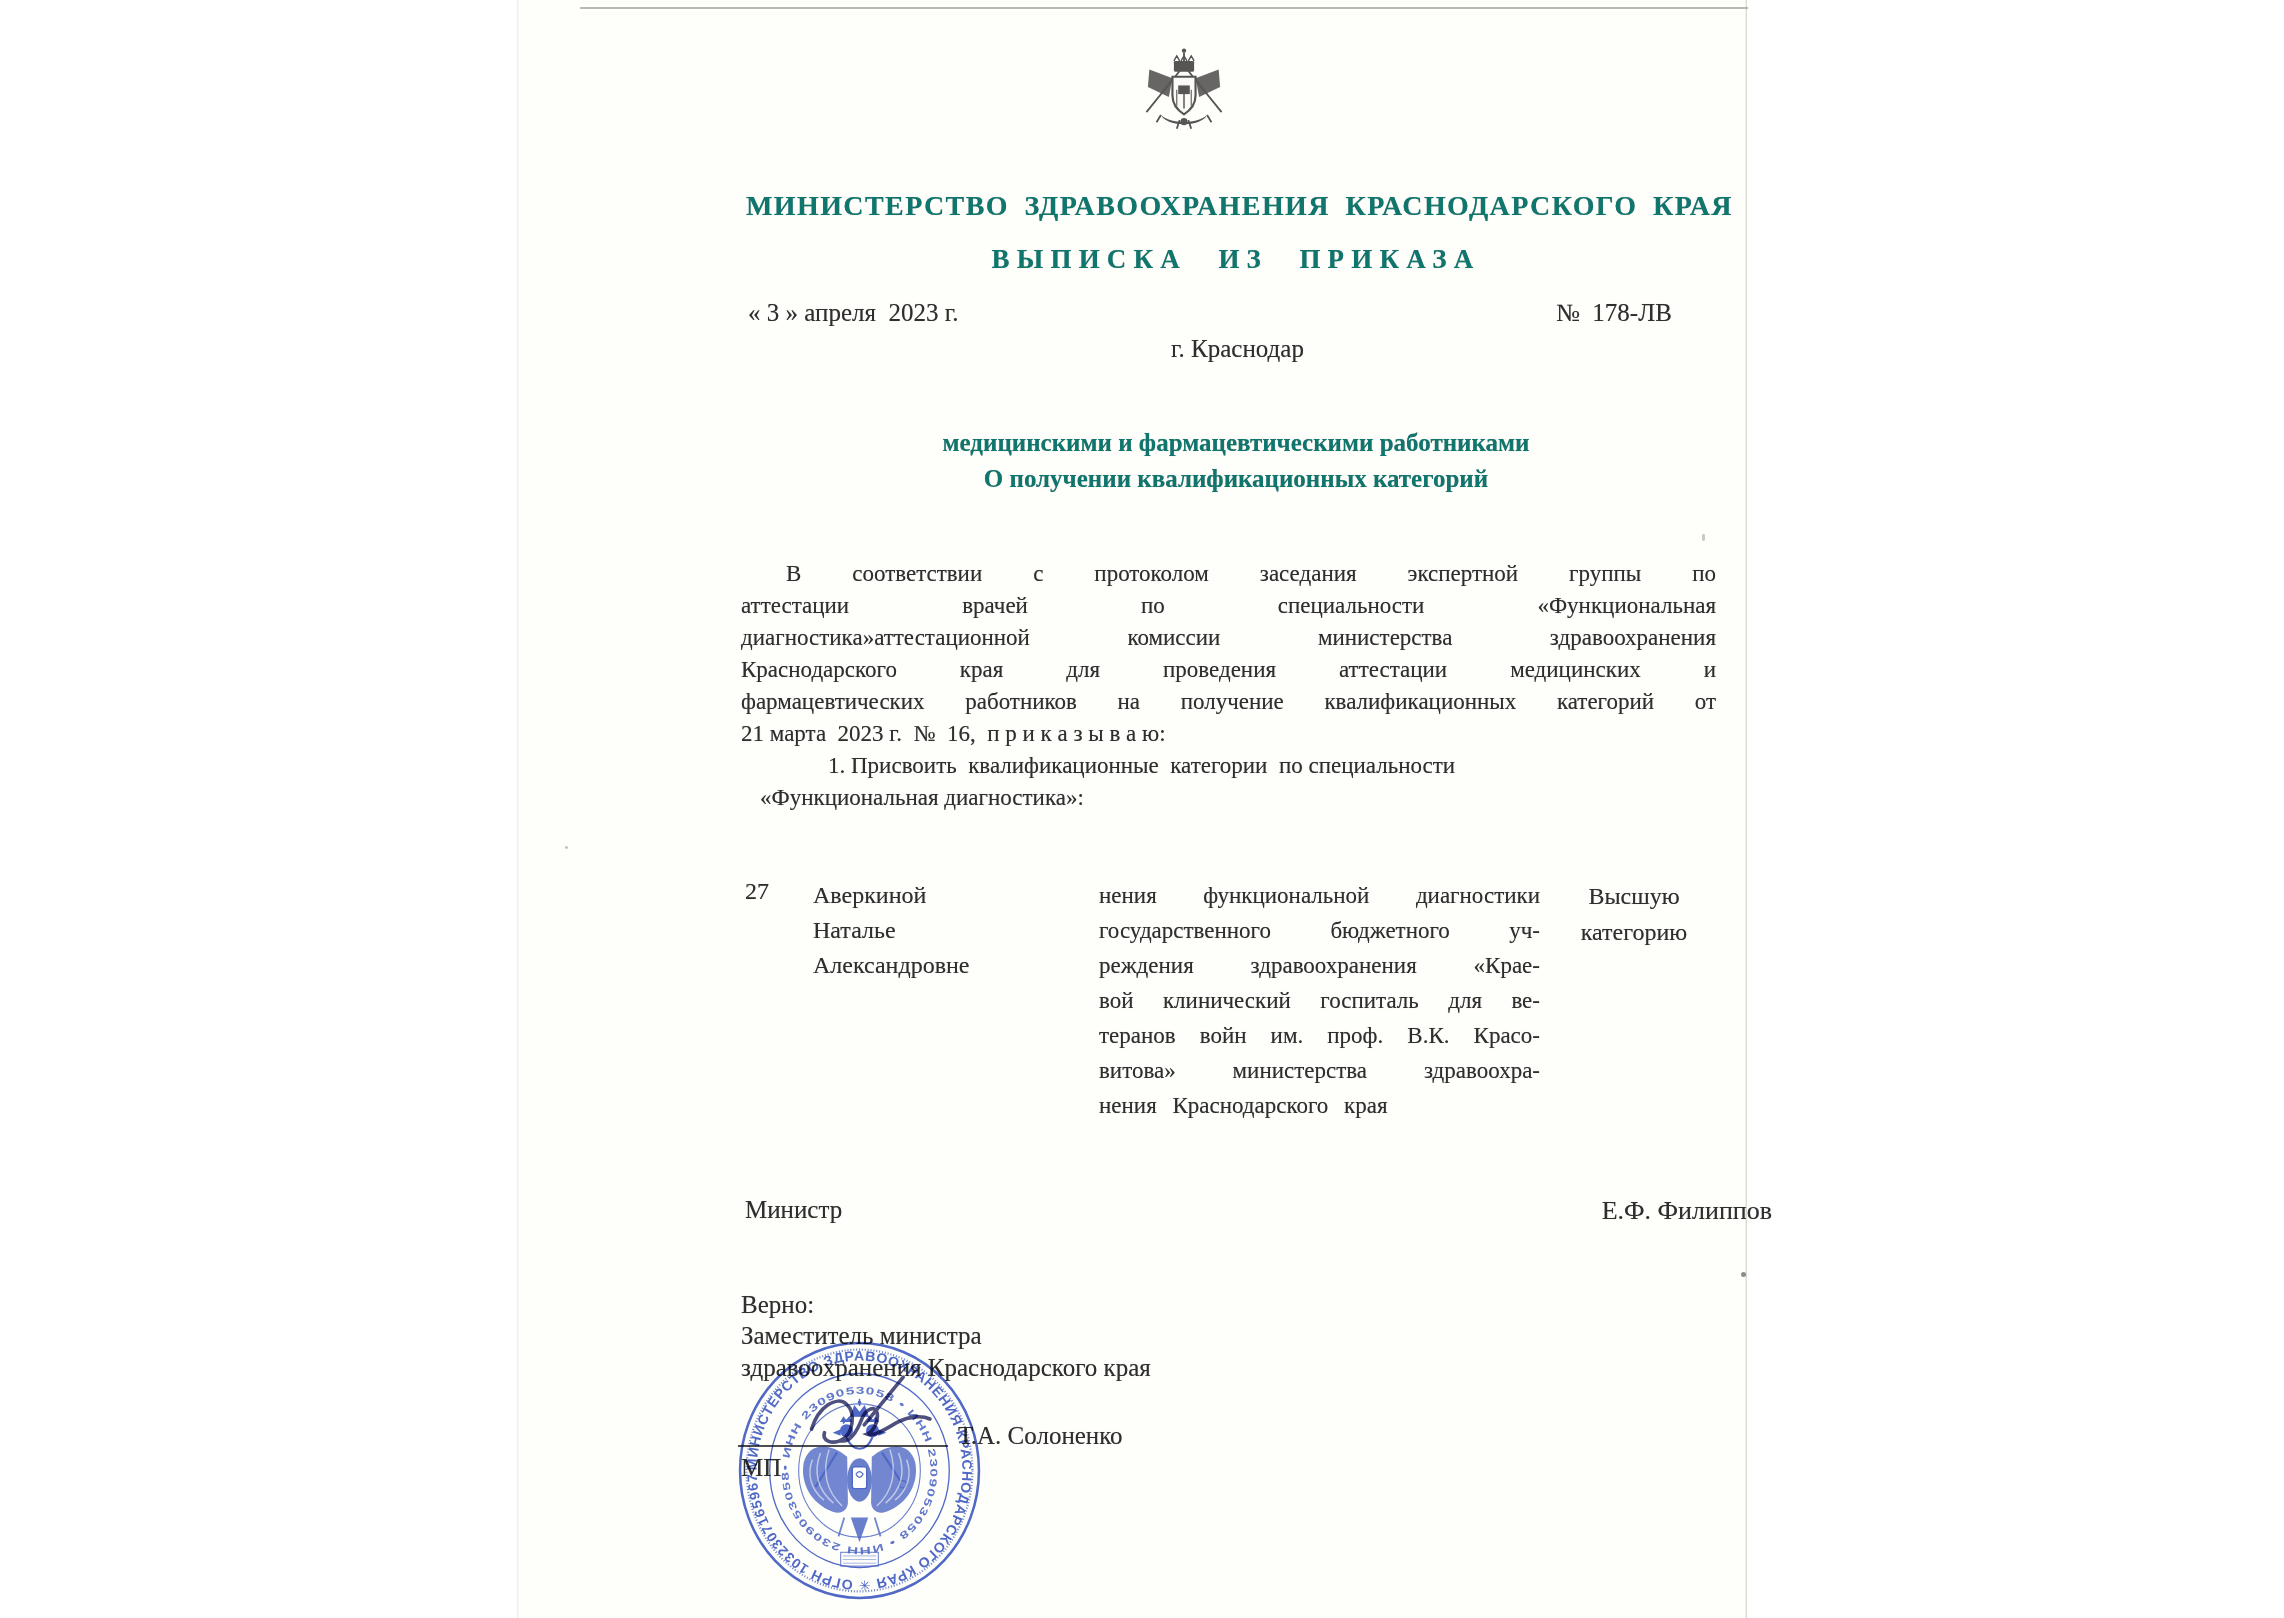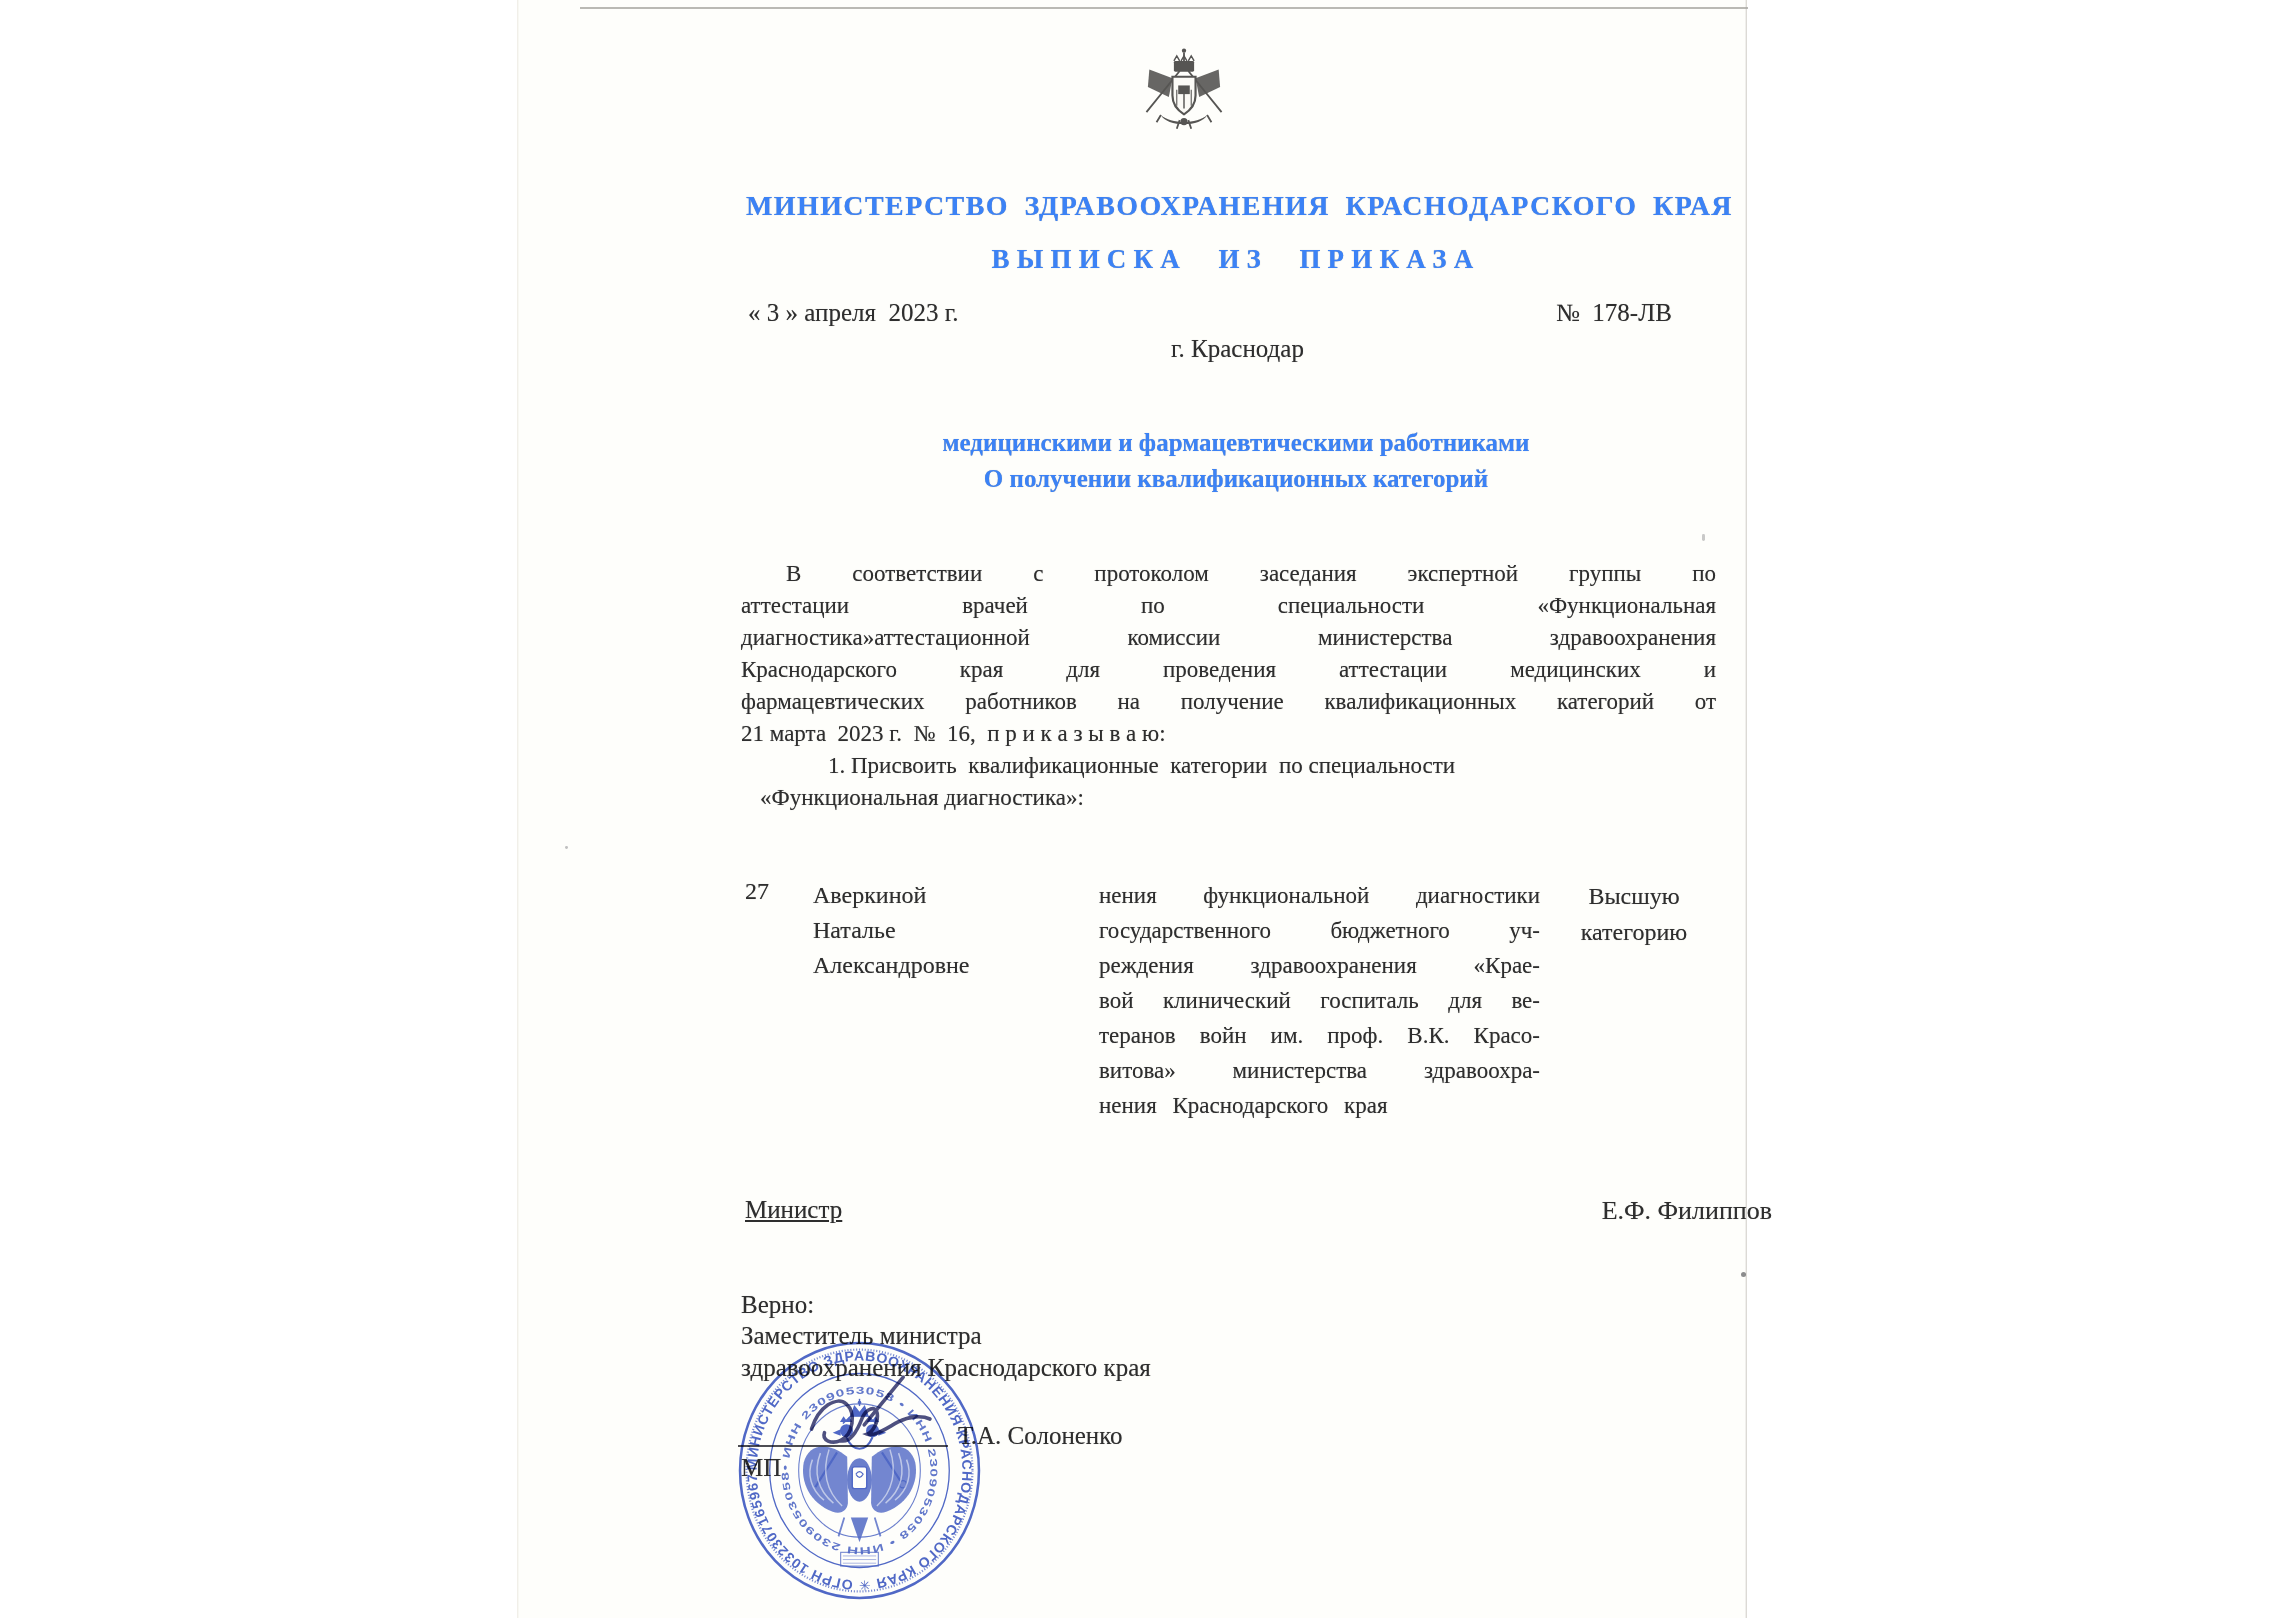--- a/index.html
+++ b/index.html
@@ -18,21 +18,21 @@
     position:absolute;left:580px;top:7.2px;width:1168px;height:1.4px;
     background:#a9a7a2;opacity:.8;
   }
   .t{
     position:absolute;
     color:#2e2e2e;
     text-shadow:0 0 0.7px rgba(45,45,45,.45);
     white-space:nowrap;
   }
   .pre{white-space:pre-wrap;}
-  .bold{font-weight:bold;color:#3b82f6;}
+  .bold{font-weight:bold;color:#0f766e;}
   .center{text-align:center;}
   .right{text-align:right;}
   
   .ministry{left:746px;top:190px;width:980px;font-size:28px;letter-spacing:1.4px;word-spacing:7.2px;}
   .doctype{left:746px;top:244px;width:980px;font-size:27px;letter-spacing:7.2px;word-spacing:17.4px;}
   .dateline{left:748px;top:299px;font-size:25px;}
   .docnumber{left:1556px;top:299px;font-size:25px;}
   .place{left:743px;top:335px;width:989px;font-size:25px;}
   
   .subject{left:739px;top:425px;width:994px;font-size:25px;line-height:36px;white-space:normal;}
@@ -44,21 +44,21 @@
   .ind1{padding-left:45px;box-sizing:border-box;}
   .ind2{padding-left:87px;box-sizing:border-box;}
   .ind3{padding-left:19px;box-sizing:border-box;}
   
   .col-num{left:745px;top:878px;font-size:24px;}
   .col-name{left:813px;top:878px;width:284px;font-size:24px;line-height:35px;white-space:normal;}
   .col-desc{left:1099px;top:878px;width:441px;font-size:23px;line-height:35px;white-space:normal;}
   .col-cat{left:1568px;top:878px;width:132px;font-size:24px;line-height:36px;white-space:normal;text-align:center;}
   .gapline{word-spacing:10px;}
   
-  .minister-label{left:745px;top:1196px;font-size:25px;text-decoration:underline;}
+  .minister-label{left:745px;top:1196px;font-size:25px;}
   .minister-name{left:1582px;top:1196px;width:190px;font-size:26px;}
   .verno1{left:741px;top:1291px;font-size:25px;}
   .verno2{left:741px;top:1322px;font-size:25px;}
   .verno3{left:741px;top:1354px;font-size:25px;}
   .deputy{left:958px;top:1422px;font-size:25px;}
   .mp{left:741px;top:1454px;font-size:25px;}
   .sig-rule{
     position:absolute;left:738px;top:1445px;width:210px;height:2.2px;
     background:#34343a;opacity:.88;
   }

